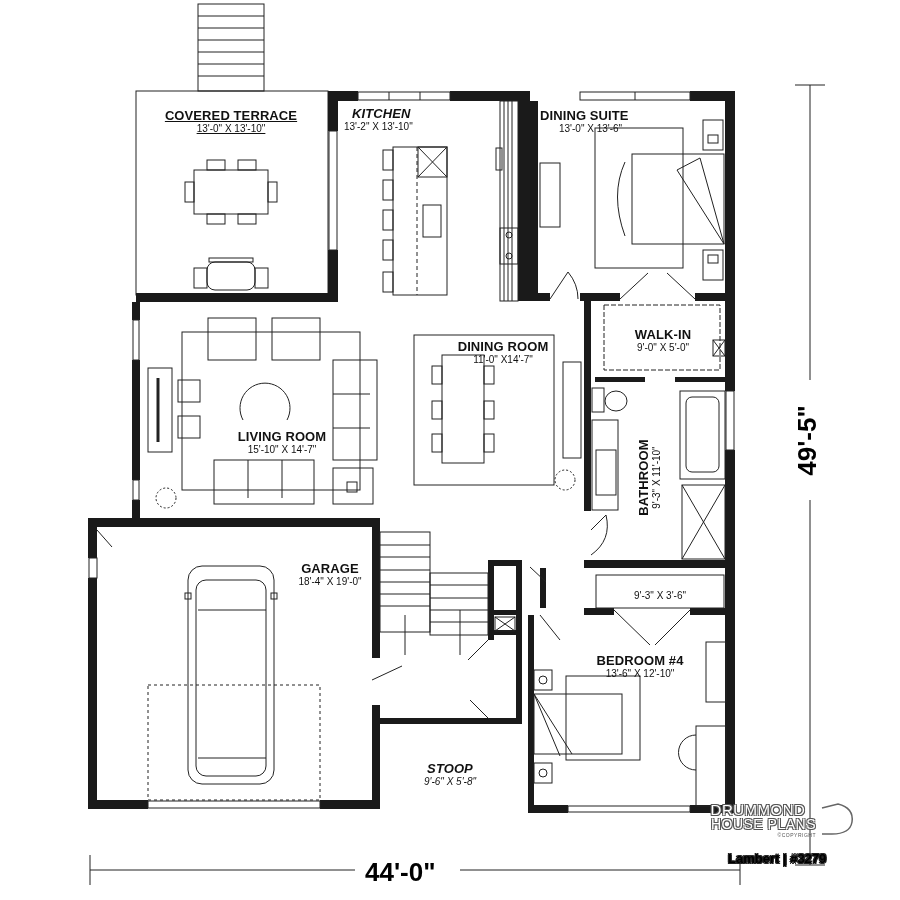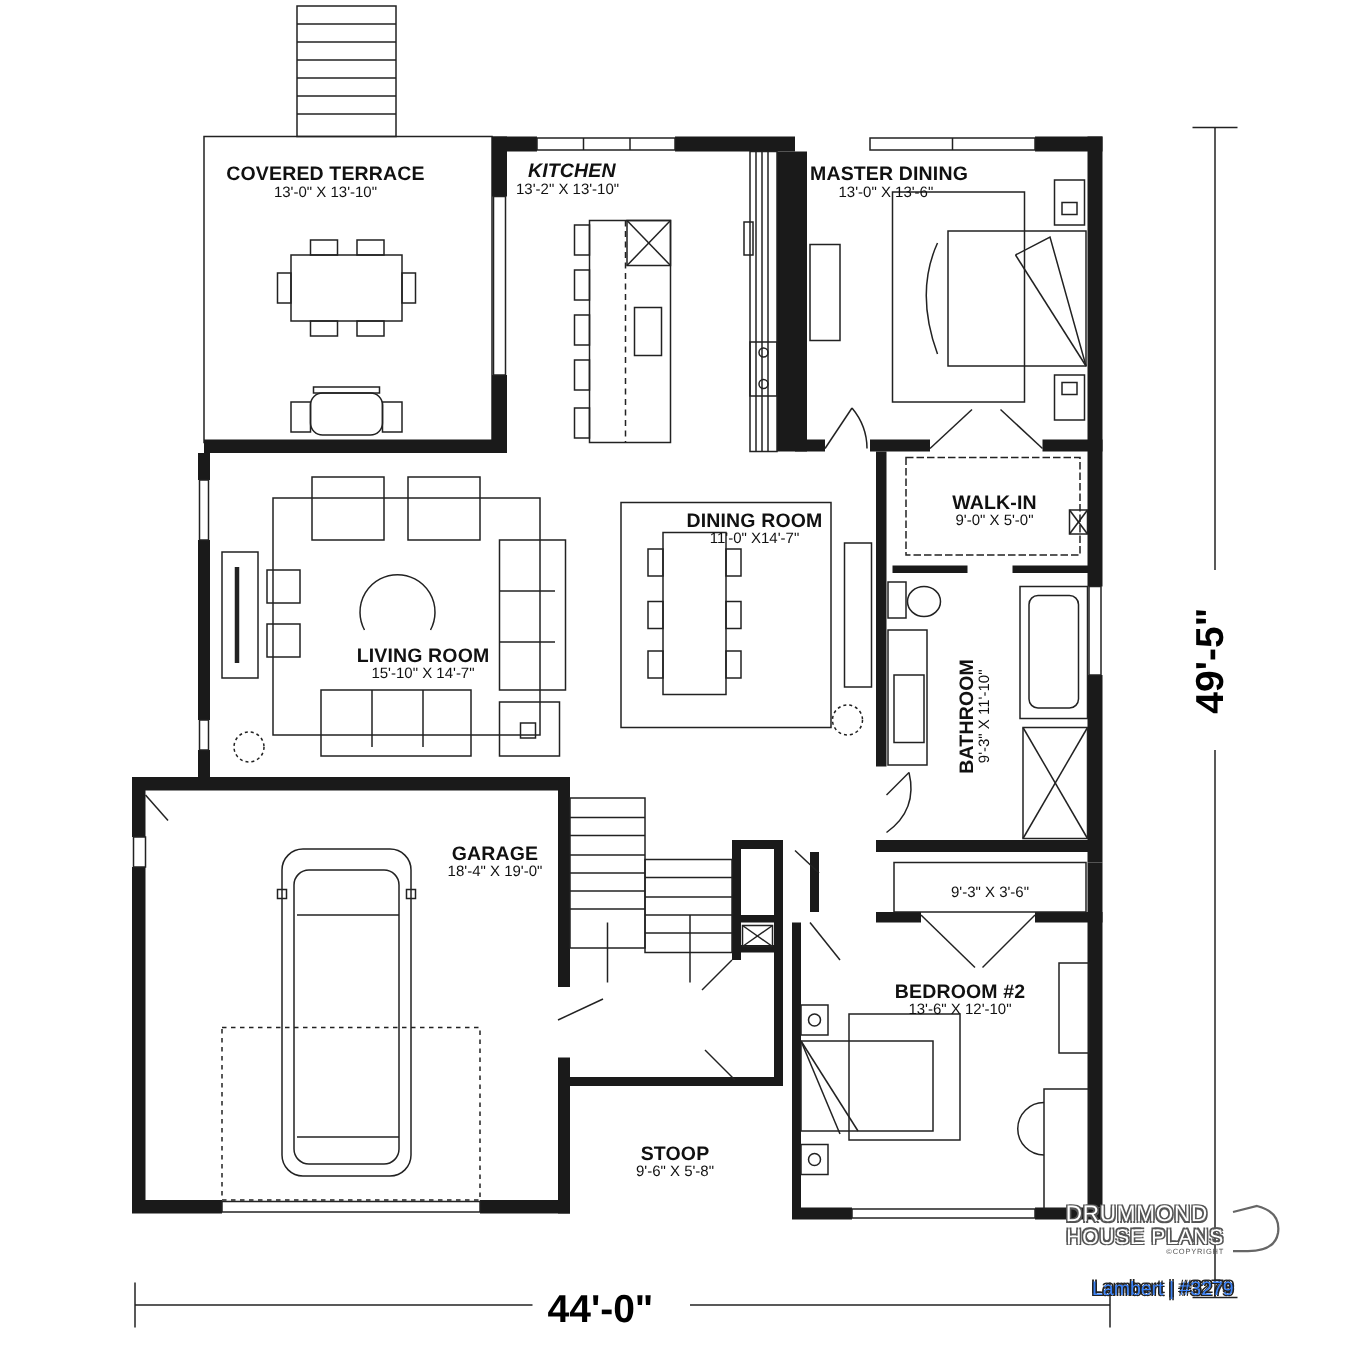--- a/index.html
+++ b/index.html
@@ -8,21 +8,21 @@
   .lbl { position: absolute; text-align: center; color: #111; line-height: 1.05; white-space: nowrap; }
   .lbl .name { font-weight: bold; font-size: 13px; display: block; letter-spacing: 0.1px; }
   .lbl .dim { font-size: 10px; display: block; margin-top: 1px; }
   .vert { transform: rotate(-90deg); transform-origin: center center; }
   .bigdim { position: absolute; font-weight: bold; font-size: 26px; color: #000; }
   .logo { position: absolute; color: #fff; text-align: right; font-size: 14px; line-height: 1; 
           text-shadow: -1px -1px 0 #555, 1px -1px 0 #555, -1px 1px 0 #555, 1px 1px 0 #555; letter-spacing: 0.5px; }
   .logo .l1 { display:block; font-size: 15px; text-align: center; }
   .logo .l2 { display:block; font-size: 14px; }
   .logo .l3 { display:block; font-size: 5px; text-shadow:none; color:#555; margin-top:2px; }
-  .planname { position: absolute; font-size: 13px; font-weight: normal; color: #3b82f6;
+  .planname { position: absolute; font-size: 13px; font-weight: bold; color: #000000;
           text-shadow: -1px -1px 0 #222, 1px -1px 0 #222, -1px 1px 0 #222, 1px 1px 0 #222; }
 </style>
 </head>
 <body>
 
 <svg id="plan" viewBox="0 0 900 900" xmlns="http://www.w3.org/2000/svg">
   <g fill="none" stroke="#222" stroke-width="1">
 
     <g>
       <line x1="810" y1="85" x2="810" y2="380"></line>
@@ -285,30 +285,30 @@
       <rect x="534" y="694" width="88" height="60"></rect>
       <line x1="534" y1="694" x2="572" y2="754"></line>
       <line x1="534" y1="694" x2="560" y2="756"></line>
       <rect x="706" y="642" width="20" height="60"></rect>
       <rect x="696" y="726" width="30" height="80"></rect>
       <path d="M696 735 A16 16 0 0 0 696 770"></path>
     </g>
   </g>
 </svg>
 
-<div class="lbl" style="left:132px; top:109px; width:170px;">
+<div class="lbl" style="left:146px; top:109px; width:170px;text-decoration:underline;">
   <span class="name">COVERED TERRACE</span>
   <span class="dim">13'-0" X 13'-10"</span>
 </div>
 <div class="lbl" style="left:344px; top:107px; width:90px; text-align:left;">
   <span class="name" style="padding-left:8px;font-style:italic;">KITCHEN</span>
   <span class="dim">13'-2" X 13'-10"</span>
 </div>
 <div class="lbl" style="left:540px; top:109px; width:120px; text-align:left;">
-  <span class="name">MASTER DINING</span>
+  <span class="name">DINING SUITE</span>
   <span class="dim" style="padding-left:19px;">13'-0" X 13'-6"</span>
 </div>
 <div class="lbl" style="left:616px; top:328px; width:94px;">
   <span class="name">WALK-IN</span>
   <span class="dim">9'-0" X 5'-0"</span>
 </div>
 <div class="lbl" style="left:448px; top:340px; width:110px;">
   <span class="name">DINING ROOM</span>
   <span class="dim">11'-0" X14'-7"</span>
 </div>
@@ -321,24 +321,24 @@
   <span class="dim">9'-3" X 11'-10"</span>
 </div>
 <div class="lbl" style="left:285px; top:562px; width:90px;">
   <span class="name">GARAGE</span>
   <span class="dim">18'-4" X 19'-0"</span>
 </div>
 <div class="lbl" style="left:610px; top:590px; width:100px;">
   <span class="dim">9'-3" X 3'-6"</span>
 </div>
 <div class="lbl" style="left:585px; top:654px; width:110px;">
-  <span class="name">BEDROOM #2</span>
+  <span class="name">BEDROOM #4</span>
   <span class="dim">13'-6" X 12'-10"</span>
 </div>
-<div class="lbl" style="left:405px; top:762px; width:90px;">
+<div class="lbl" style="left:405px; top:762px; width:90px;font-style:italic;">
   <span class="name">STOOP</span>
   <span class="dim">9'-6" X 5'-8"</span>
 </div>
 
 <div class="bigdim" style="left:365px; top:857px;">44'-0"</div>
 <div class="bigdim vert" style="left:762px; top:425px; width:90px; text-align:center;">49'-5"</div>
 
 <div class="logo" style="left:700px; top:802px; width:116px;">
   <span class="l1">DRUMMOND</span>
   <span class="l2">HOUSE PLANS</span>

